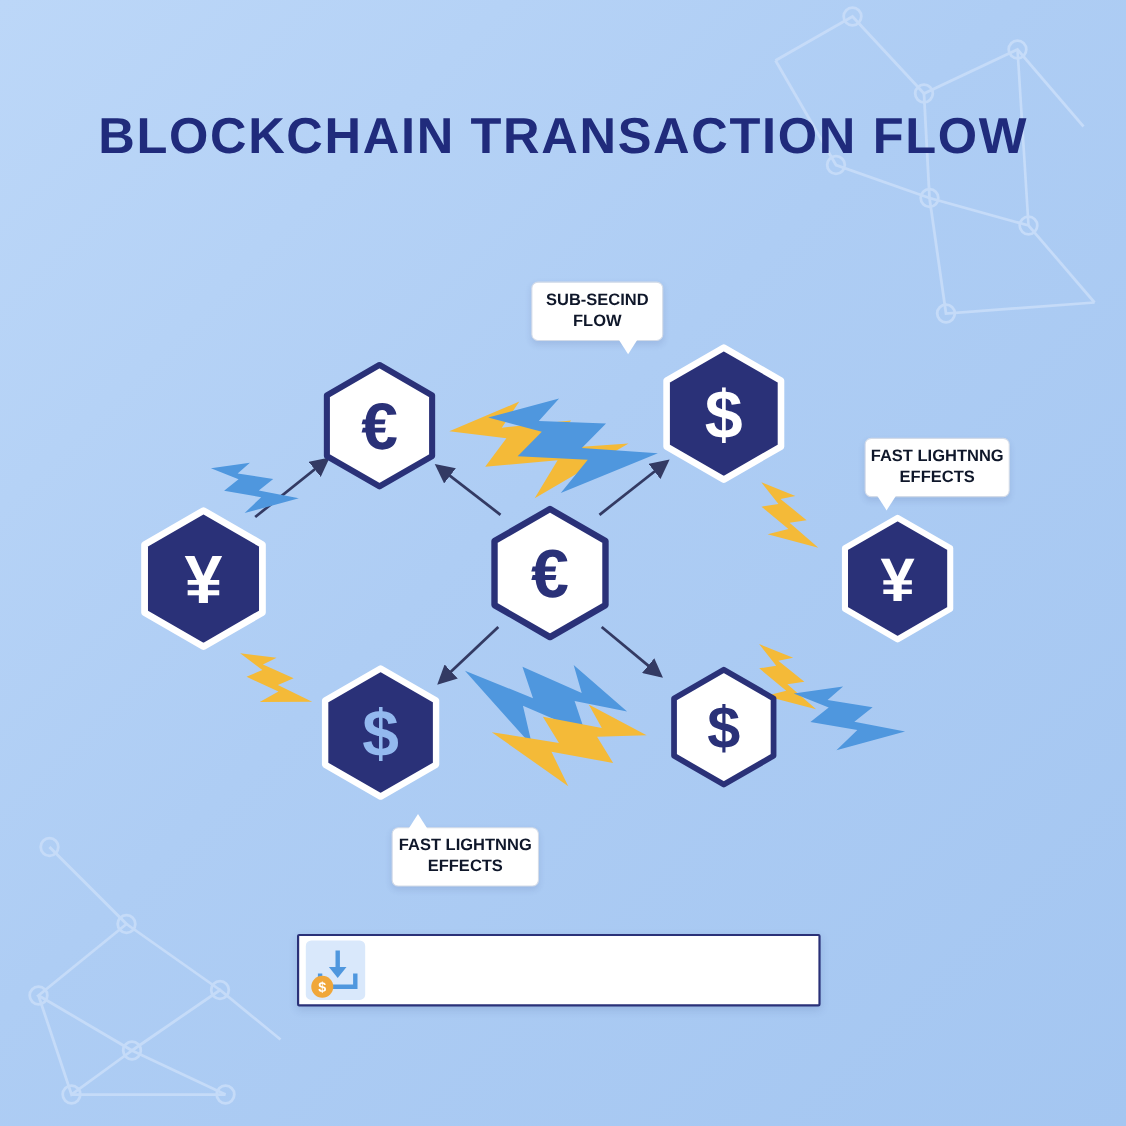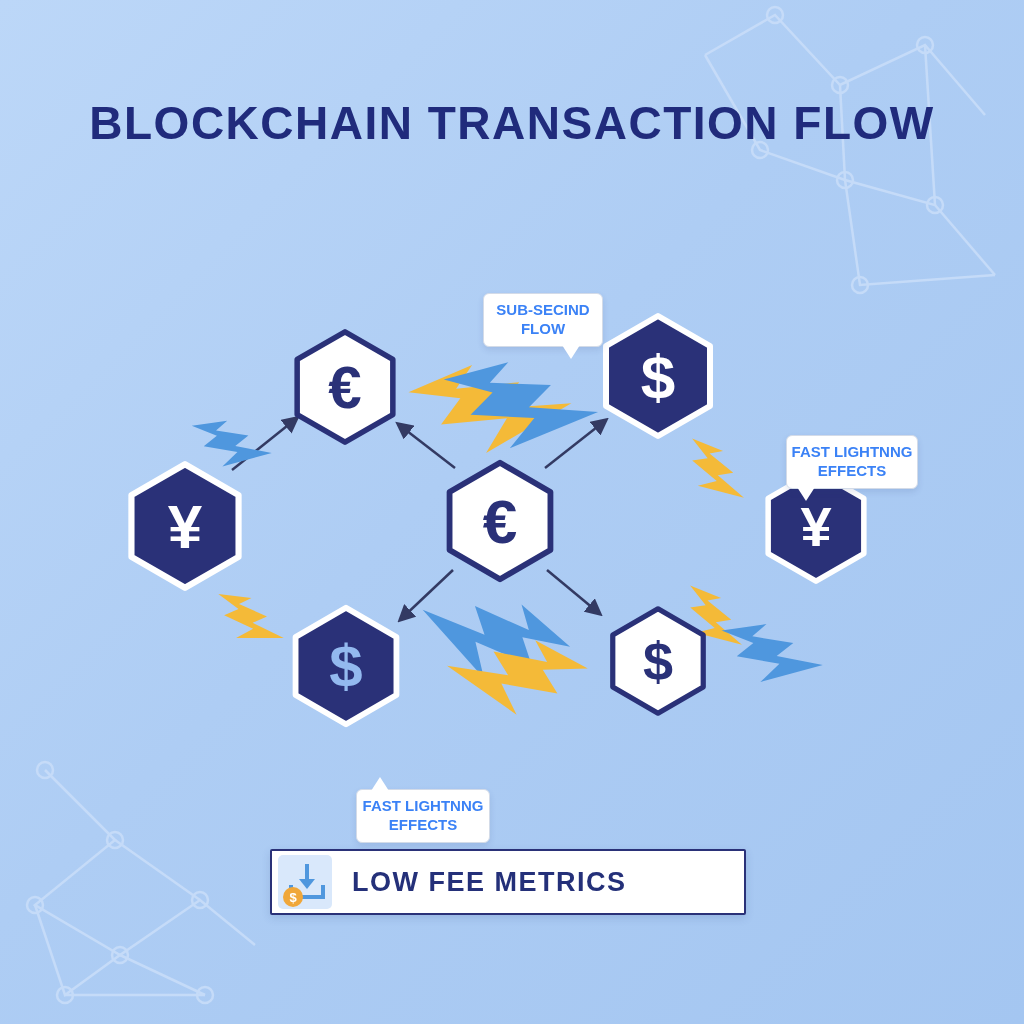--- a/index.html
+++ b/index.html
@@ -14,22 +14,22 @@
   .canvas > svg{position:absolute;left:0;top:0;}
   .title{
     position:absolute;left:0;top:96px;width:100%;
     text-align:center;
     font-size:46px;font-weight:bold;letter-spacing:1.5px;
     color:#202b7c;
   }
   .bubble{
     position:absolute;background:#ffffff;border:1px solid #d3dbe8;
     border-radius:6px;box-shadow:0 3px 6px rgba(40,60,120,0.12);
-    text-align:center;color:#3b82f6;font-weight:bold;font-size:15px;
-    line-height:1.25;display:flex;flex-direction:column;justify-content:center;margin-top:37px;
+    text-align:center;color:#0f172a;font-weight:bold;font-size:15px;
+    line-height:1.25;display:flex;flex-direction:column;justify-content:center;
   }
   .bubble .tail{
     position:absolute;width:0;height:0;
     border-left:9px solid transparent;border-right:9px solid transparent;
   }
   .tail-down{border-top:14px solid #ffffff;bottom:-13px;}
   .tail-up{border-bottom:14px solid #ffffff;top:-13px;}
   .bubble-speed{left:483px;top:256px;width:118px;height:52px;}
   .bubble-right{left:786px;top:398px;width:130px;height:52px;}
   .bubble-bottom{left:356px;top:752px;width:132px;height:52px;}
@@ -170,16 +170,15 @@
   <div class="footer-bar">
     <div class="footer-icon-box">
       <svg width="54" height="54" viewBox="0 0 54 54">
         <line x1="29" y1="9" x2="29" y2="27" stroke="#4f97de" stroke-width="4"></line>
         <polygon points="21,24 37,24 29,34" fill="#4f97de"></polygon>
         <polyline points="13,30 13,42 45,42 45,30" fill="none" stroke="#4f97de" stroke-width="4"></polyline>
         <circle cx="15" cy="42" r="10" fill="#f0a73a"></circle>
         <text x="15" y="46.5" text-anchor="middle" font-size="13" font-weight="bold" fill="#ffffff">$</text>
       </svg>
     </div>
-    <div class="footer-label">LOW FEE METRICS</div>
   </div>
 
 </div>
 
 </body></html>

